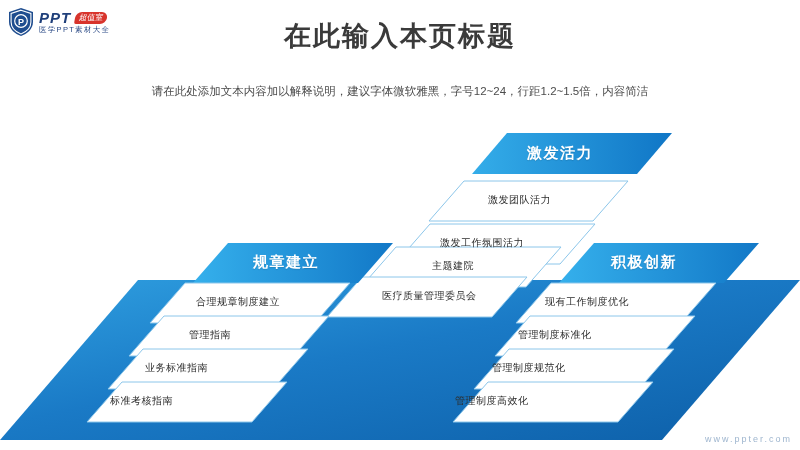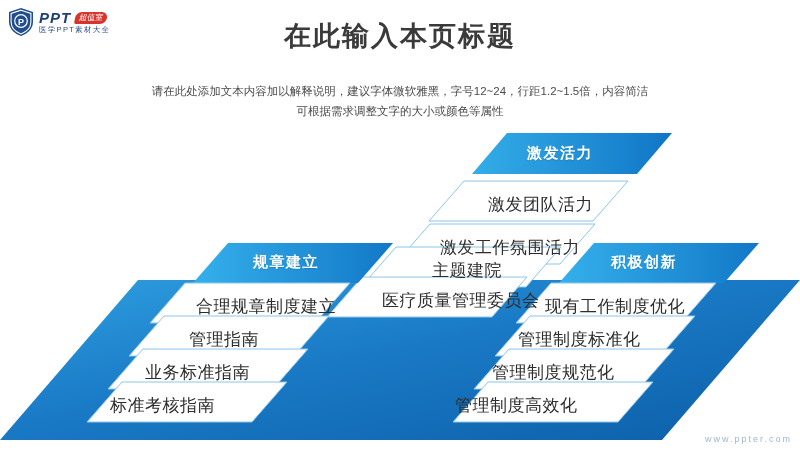--- a/index.html
+++ b/index.html
@@ -68,21 +68,21 @@
 
   .hdr-label {
     position: absolute;
     color: #ffffff; font-size: 15px; font-weight: bold;
     letter-spacing: 1.5px;
     white-space: nowrap;
     text-shadow: 0 1px 1px rgba(0,0,0,.12);
   }
   .row-label {
     position: absolute;
-    color: #2d2d2d; font-size: 17px;
+    color: #2d2d2d; font-size: 10px;
     white-space: nowrap;
     letter-spacing: .5px;
   }
 
   #watermark {
     position: absolute; right: 8px; bottom: 6px;
     font-size: 9px; color: #9fb6cf; letter-spacing: 2px;
     font-family: "Liberation Sans", sans-serif;
   }
 </style>
@@ -106,21 +106,20 @@
         <span class="badge">超值室</span>
       </div>
       <div class="row2">医学PPT素材大全</div>
     </div>
   </div>
 
   <div id="page-title">在此输入本页标题</div>
 
   <div id="subtitle">
     <div>请在此处添加文本内容加以解释说明，建议字体微软雅黑，字号12~24，行距1.2~1.5倍，内容简洁</div>
-    <div>可根据需求调整文字的大小或颜色等属性</div>
   </div>
 
   <div id="diagram">
 
     <svg width="800" height="450" viewBox="0 0 800 450">
       <defs>
         <linearGradient id="gBase" x1="0" y1="0" x2="1" y2="1">
           <stop offset="0%" stop-color="#2f9fe0"></stop>
           <stop offset="45%" stop-color="#1a7ac6"></stop>
           <stop offset="100%" stop-color="#0d5fa8"></stop>

